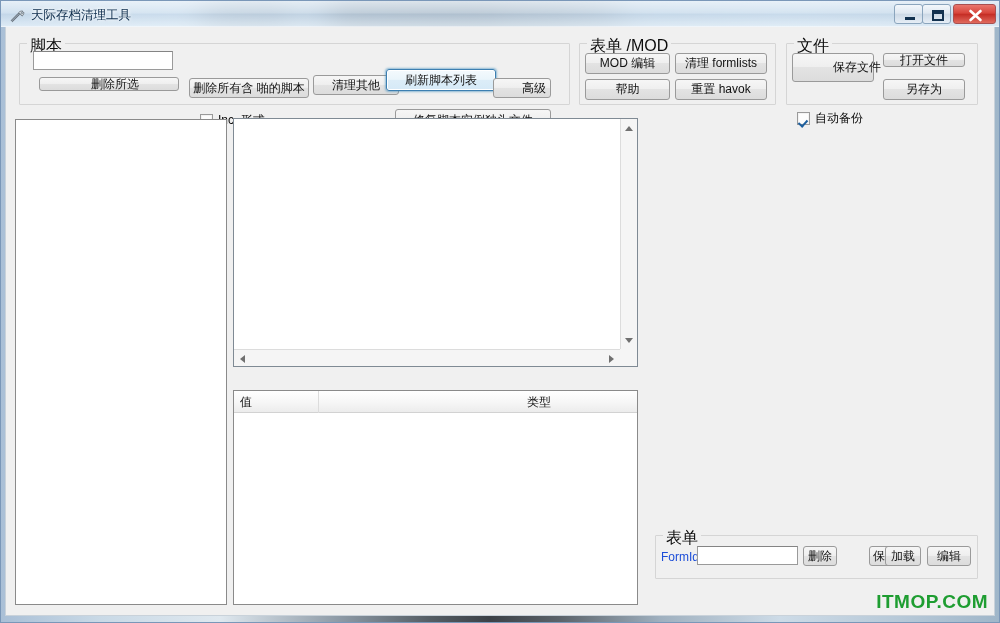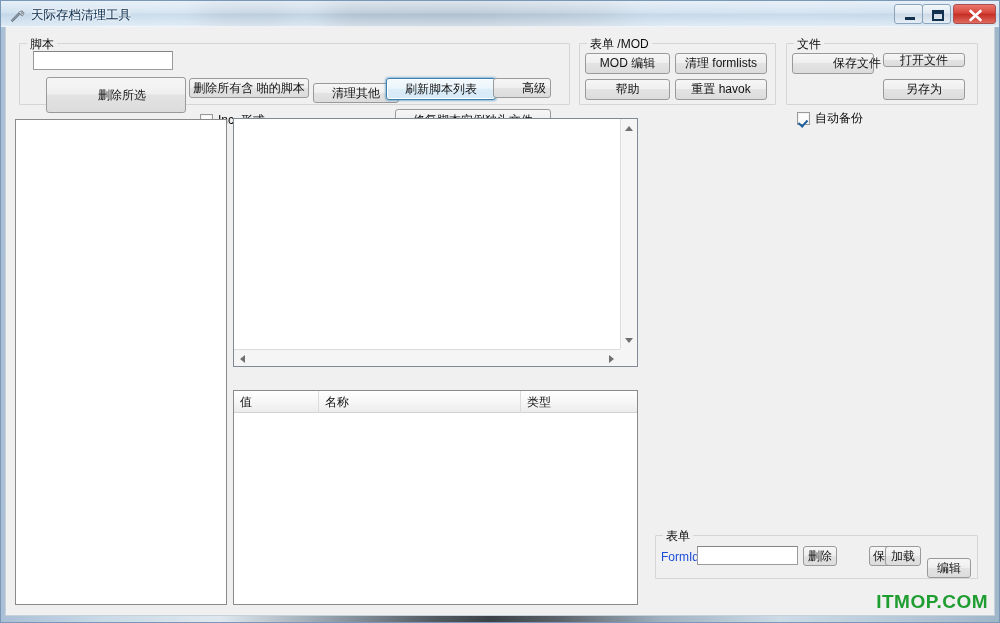--- a/index.html
+++ b/index.html
@@ -73,21 +73,21 @@
     box-sizing:border-box;
   }
   
   .groupbox{
     position:absolute;box-sizing:border-box;
     border:1px solid #d5d5d5;border-radius:1px;
   }
   .groupbox > .gb-label{
     position:absolute;top:-8px;left:7px;
     background:#f0f0f0;padding:0 3px;
-    font-size:12px;color:#0b0b0b;white-space:nowrap;
+    font-size:16px;color:#0b0b0b;white-space:nowrap;
   }
   
   .btn{
     position:absolute;box-sizing:border-box;
     border:1px solid #9a9a9a;border-radius:3px;
     background:linear-gradient(180deg,#f6f6f6 0%,#efefef 47%,#e3e3e3 50%,#dcdcdc 100%);
     font-family:"Liberation Sans","DejaVu Sans",sans-serif;
     font-size:12px;color:#111;
     text-align:center;white-space:nowrap;
     display:flex;align-items:center;justify-content:center;
@@ -217,27 +217,27 @@
   </div>
 
   <div id="client">
 
     <div class="groupbox" style="left:13px;top:16px;width:551px;height:62px;">
       <span class="gb-label">脚本</span>
     </div>
 
     <input class="tinput" style="left: 27px; top: 24px; width: 140px; height: 19px;" value="" placeholder="">
 
-    <div class="btn" style="left:40px;top:50px;width:140px;height:36px;padding-left:12px;">删除所选</div>
+    <div class="btn" style="left:33px;top:50px;width:140px;height:14px;padding-left:12px;">删除所选</div>
 
     <div class="btn" style="left:183px;top:51px;width:120px;height:20px;" style2="">删除所有含 啪的脚本</div>
 
-    <div class="btn" style="left:307px;top:56px;width:86px;height:20px;">清理其他</div>
-
-    <div class="btn focus" style="left:380px;top:51px;width:110px;height:22px;">刷新脚本列表</div>
+    <div class="btn" style="left:307px;top:48px;width:86px;height:20px;">清理其他</div>
+
+    <div class="btn focus" style="left:380px;top:42px;width:110px;height:22px;">刷新脚本列表</div>
 
     <div class="btn" style="left:487px;top:51px;width:58px;height:20px;padding-left:24px;">高级</div>
 
     <div class="cbox" style="left:194px;top:85px;height:16px;">
       <span class="box"></span>
       <span>Inc. 形式</span>
     </div>
 
     <div class="btn" style="left:389px;top:82px;width:156px;height:22px;">修复脚本实例独头文件</div>
 
@@ -247,21 +247,21 @@
 
     <div class="btn" style="left:579px;top:26px;width:85px;height:21px;">MOD 编辑</div>
     <div class="btn" style="left:669px;top:26px;width:92px;height:21px;">清理 formlists</div>
     <div class="btn" style="left:579px;top:52px;width:85px;height:21px;">帮助</div>
     <div class="btn" style="left:669px;top:52px;width:92px;height:21px;">重置 havok</div>
 
     <div class="groupbox" style="left:780px;top:16px;width:192px;height:62px;">
       <span class="gb-label">文件</span>
     </div>
 
-    <div class="btn" style="left:786px;top:26px;width:82px;height:21px;padding-left:48px;">保存文件</div>
+    <div class="btn" style="left:786px;top:26px;width:82px;height:29px;padding-left:48px;">保存文件</div>
     <div class="btn" style="left:877px;top:26px;width:82px;height:14px;">打开文件</div>
 
     <div class="cbox" style="left:791px;top:83px;height:16px;">
       <span class="box checked"></span>
       <span>自动备份</span>
     </div>
 
     <div class="btn" style="left:877px;top:52px;width:82px;height:21px;">另存为</div>
 
     <div class="listbox" style="left:9px;top:92px;width:212px;height:486px;"></div>
@@ -277,35 +277,34 @@
         <span class="sb-arrow" style="left:6px;top:5px;border-top:4px solid transparent;border-bottom:4px solid transparent;border-right:5px solid #707070;"></span>
         <span class="sb-arrow" style="right:6px;top:5px;border-top:4px solid transparent;border-bottom:4px solid transparent;border-left:5px solid #707070;"></span>
       </div>
 
       <div style="position:absolute;right:0;bottom:0;width:17px;height:17px;background:#f5f5f5;"></div>
     </div>
 
     <div class="grid" style="left:227px;top:363px;width:405px;height:215px;">
       <div class="grid-head">
         <span class="col" style="left:0;width:85px;">值</span>
-        <span class="col" style="left:85px;width:202px;">名称</span>
         <span class="col" style="left:287px;width:101px;border-right:none;">类型</span>
         <span class="col" style="left:388px;width:15px;border-right:none;"></span>
       </div>
     </div>
 
     <div class="groupbox" style="left:649px;top:508px;width:323px;height:44px;">
       <span class="gb-label">表单</span>
     </div>
 
     <span class="lbl" style="left:655px;top:523px;">FormId</span>
 
     <input class="tinput" style="left: 691px; top: 519px; width: 101px; height: 19px;" value="">
 
     <div class="btn" style="left:797px;top:519px;width:34px;height:20px;">删除</div>
     <div class="btn" style="left:863px;top:519px;width:32px;height:20px;">保存</div>
     <div class="btn" style="left:879px;top:519px;width:36px;height:20px;">加载</div>
-    <div class="btn" style="left:921px;top:519px;width:44px;height:20px;margin-top:12px;">编辑</div>
+    <div class="btn" style="left:921px;top:519px;width:44px;height:20px;">编辑</div>
 
     <div id="watermark">ITMOP.COM</div>
 
   </div>
 </div>
 
 </body></html>

